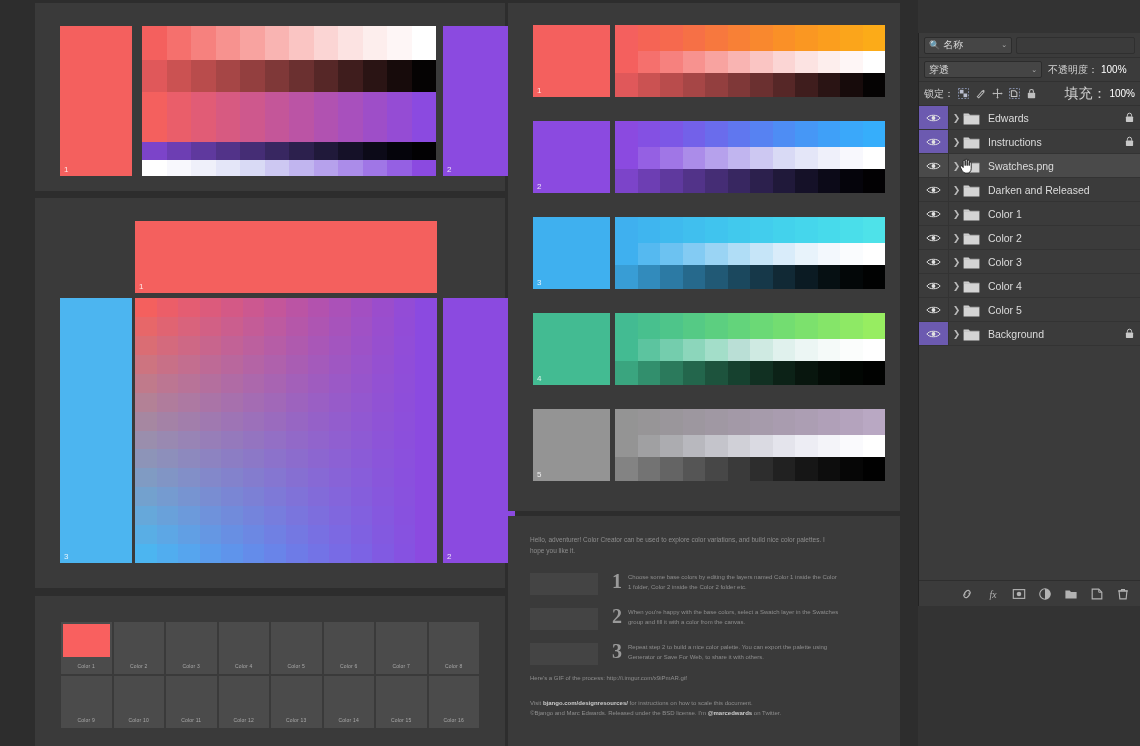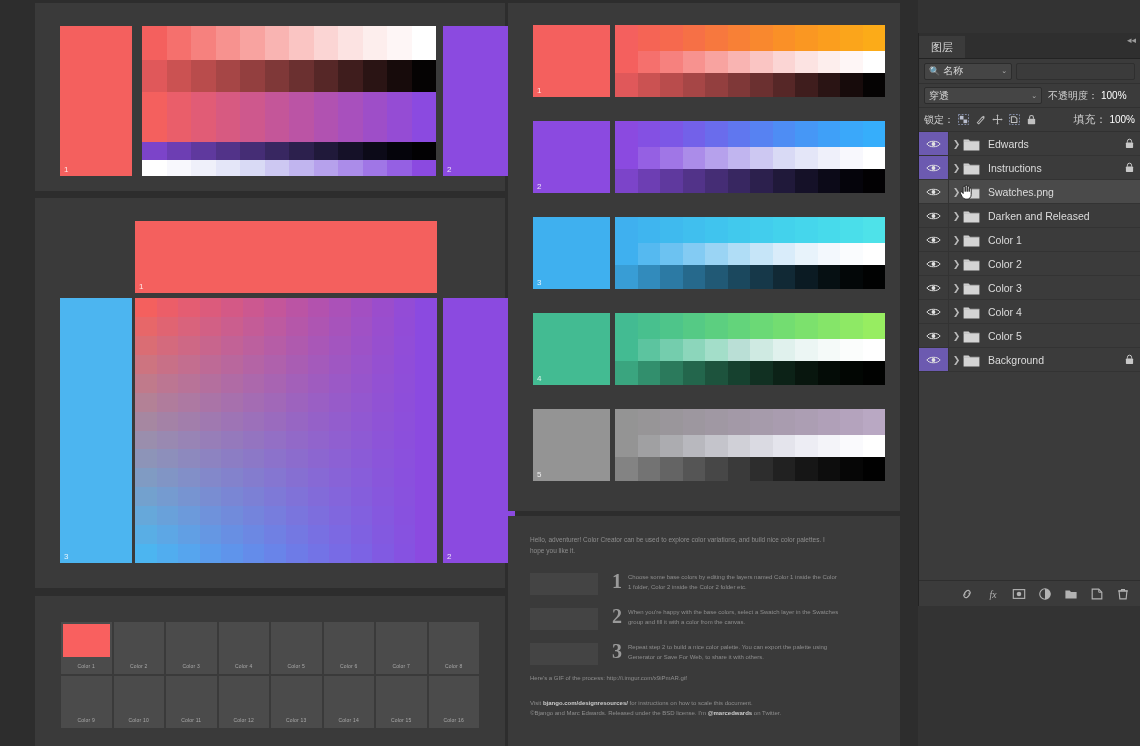--- a/index.html
+++ b/index.html
@@ -126,21 +126,21 @@
   .blend-box{width:118px;}
   .opacity-lbl{font-size:10px;color:#d2d2d2;margin-left:6px;white-space:nowrap;}
   .opacity-val{
     font-size:10px;color:#ffffff;margin-left:3px;white-space:nowrap;
   }
 
   .lp-lock{height:23px;border-bottom:1px solid #313131;}
   .lock-lbl{font-size:10px;color:#d2d2d2;}
   .lock-icons{display:flex;align-items:center;gap:6px;margin-left:4px;}
   .lk{width:11px;height:11px;opacity:.85;}
-  .fill-lbl{font-size:11px;color:#d2d2d2;margin-left:auto;white-space:nowrap;}
+  .fill-lbl{font-size:14px;color:#d2d2d2;margin-left:auto;white-space:nowrap;}
   .fill-val{font-size:10px;color:#ffffff;margin-left:3px;}
 
   .layer-list{background:#3b3b3b;}
   .layer-row{
     display:flex;align-items:center;height:23px;
     border-bottom:1px solid #333333;position:relative;
   }
   .layer-row.selected{background:#4a4a4a;}
   .eye-cell{
     width:30px;height:23px;display:flex;align-items:center;justify-content:center;
@@ -822,24 +822,20 @@
 
       <div class="ins-foot">
         <span>Visit </span><b>bjango.com/designresources/</b><span> for instructions on how to scale this document.</span><br>
         <span>©Bjango and Marc Edwards. Released under the BSD license. I'm </span><b>@marcedwards</b><span> on Twitter.</span>
       </div>
     </div>
   </div>
 
   <div class="layers-panel">
 
-    <div class="lp-tabs">
-      <div class="lp-tab">图层</div>
-      <div class="lp-collapse">◂◂</div>
-    </div>
 
     <div class="lp-row lp-filter">
       <div class="lp-select filter-box">
         <span class="lp-search-icon">🔍</span>
         <span>名称</span>
         <span class="cv">⌄</span>
       </div>
       <div class="filter-blank"></div>
     </div>
 

